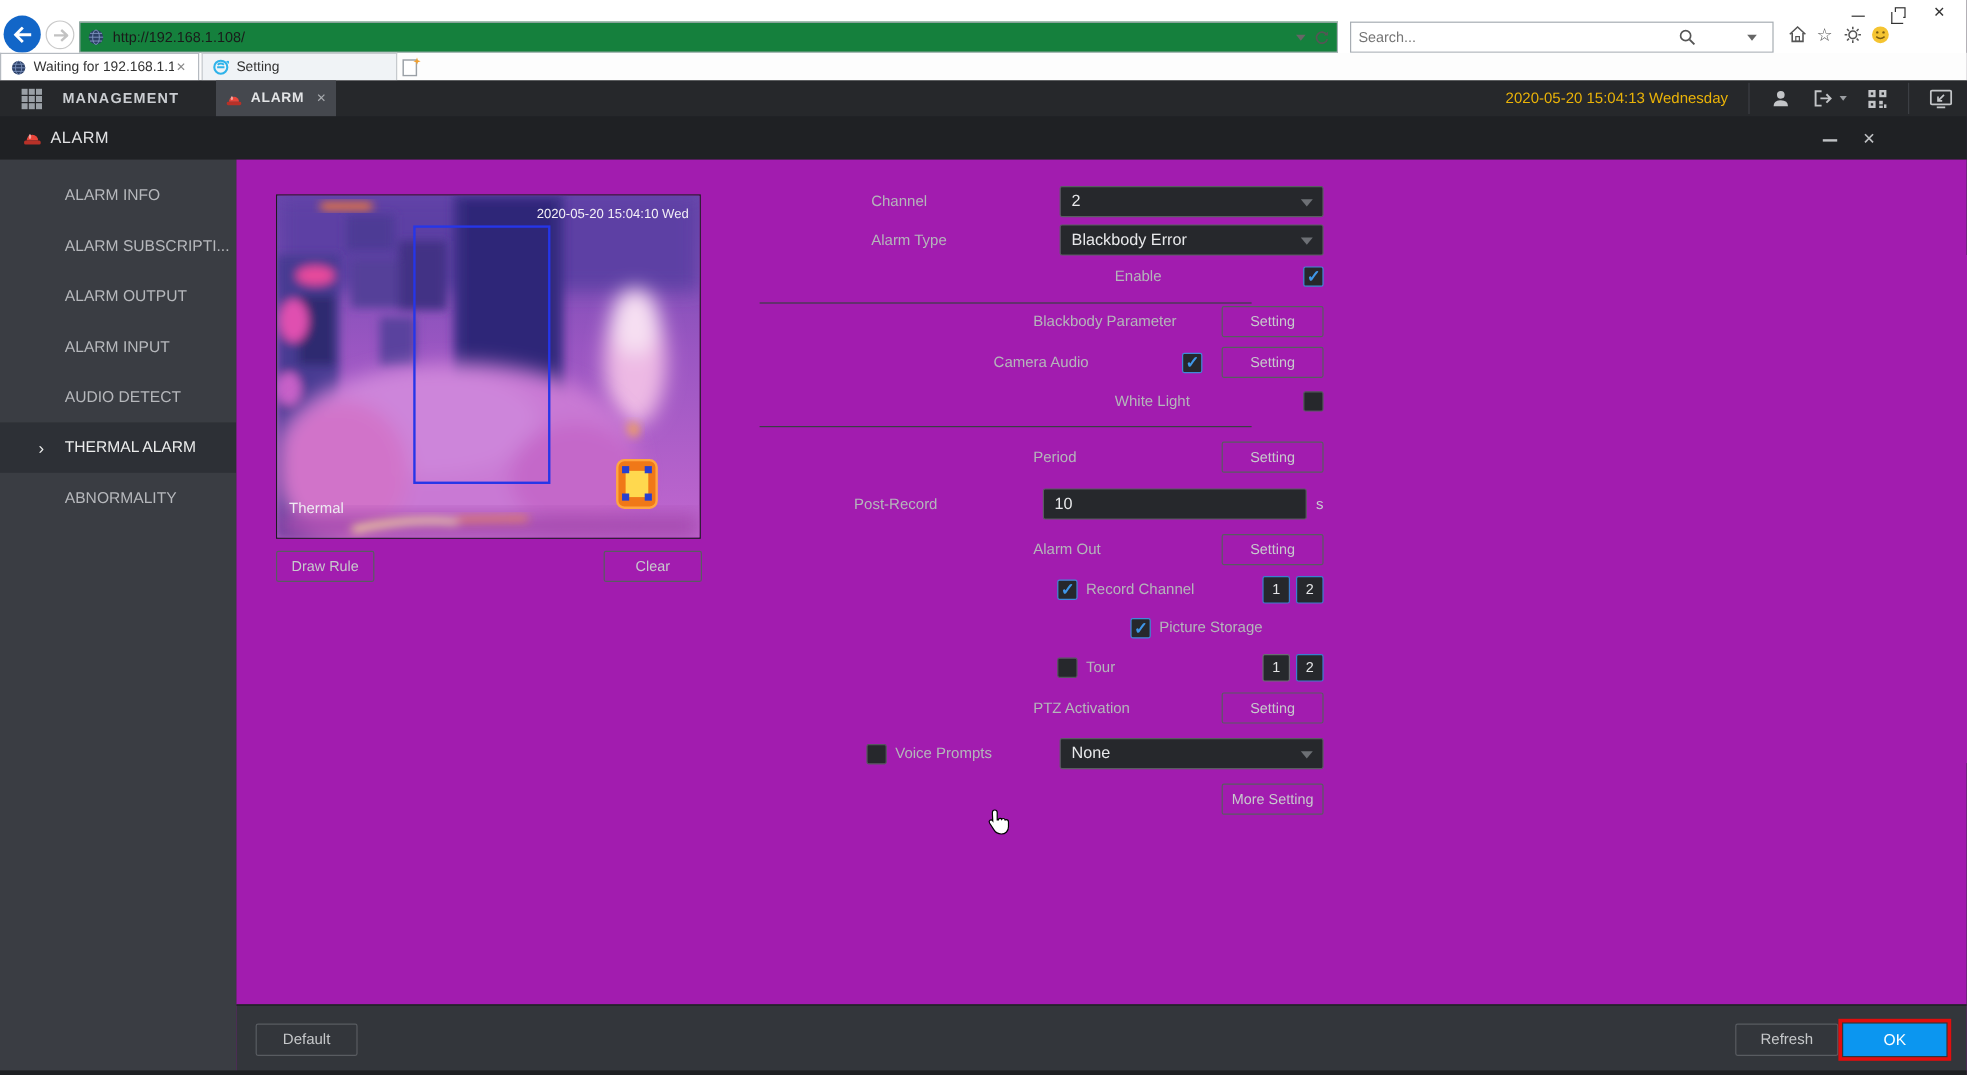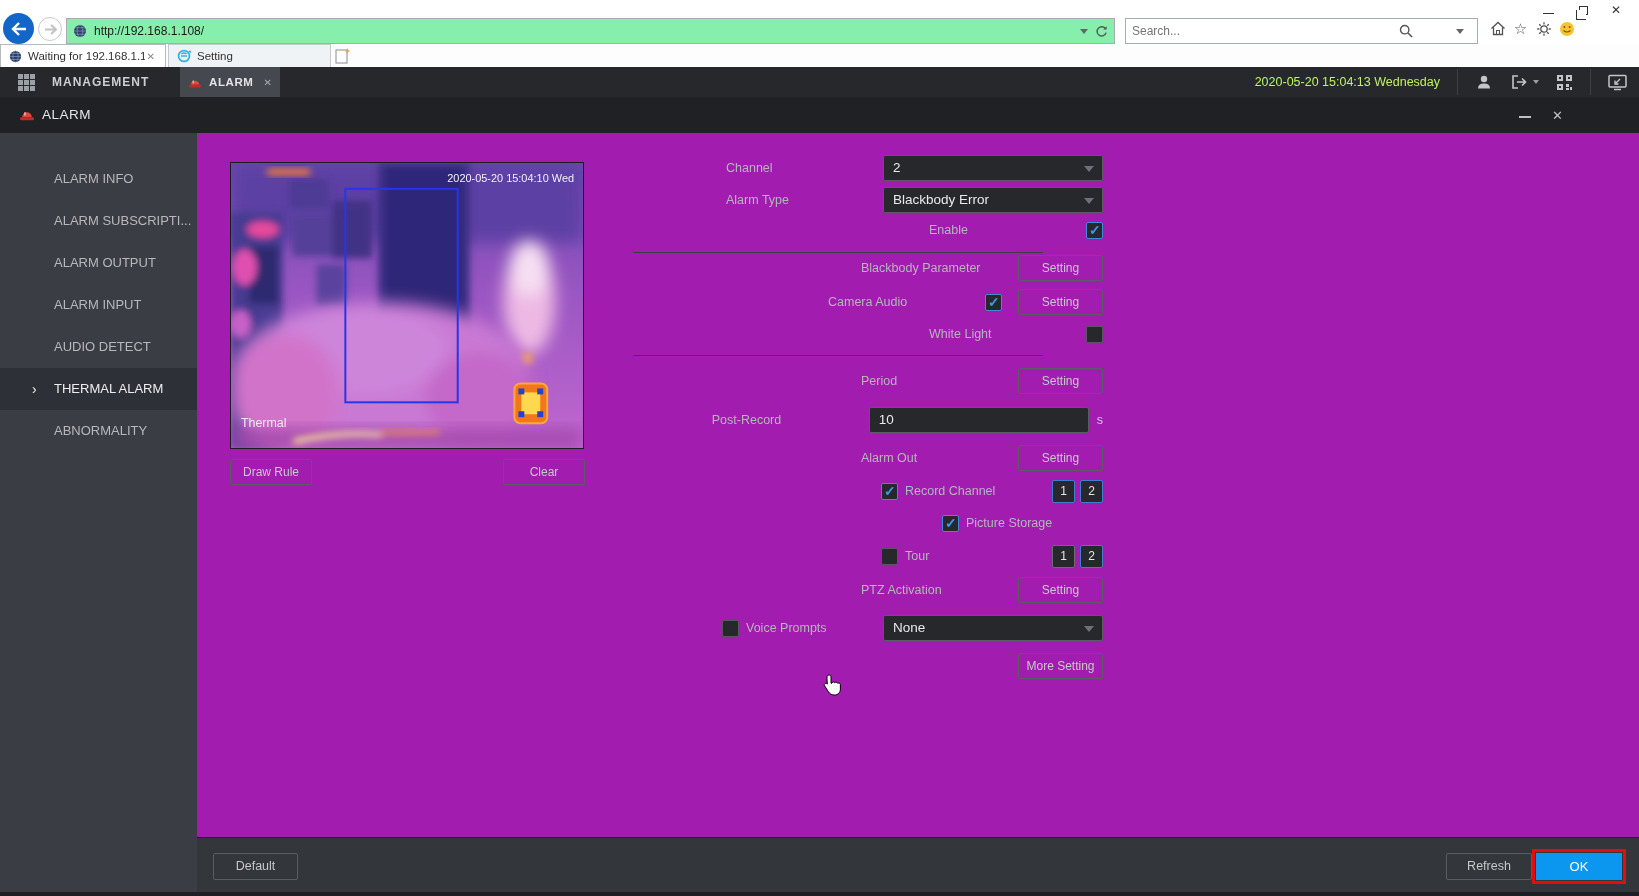--- a/index.html
+++ b/index.html
@@ -12,21 +12,21 @@
   .win-controls { position:absolute; top:0; right:6px; height:20px; display:flex; }
   .wc-btn { width:34px; height:20px; display:flex; align-items:center; justify-content:center; color:#333; }
   .wc-min i { display:block; width:11px; border-bottom:1px solid #333; margin-top:6px; }
   .wc-restore i { display:block; position:relative; width:9px; height:9px; border:1px solid #333; background:#fff; margin-left:3px; }
   .wc-restore i::before { content:""; position:absolute; left:-4px; top:3px; width:9px; height:9px; border:1px solid #333; border-right:none; border-top:none; background:#fff; }
   .wc-close::before { content:"\2715"; font-size:12px; color:#333; }
 
   .back-btn { position:absolute; left:3px; top:13px; width:31px; height:31px; border-radius:50%; background:#1266c8; display:flex; align-items:center; justify-content:center; }
   .fwd-btn { position:absolute; left:38px; top:17px; width:24px; height:24px; border-radius:50%; background:#fff; border:1px solid #c9c9c9; display:flex; align-items:center; justify-content:center; }
 
-  .url-field { position:absolute; left:66px; top:18px; width:1049px; height:26px; border:1px solid #a7adb3; background:#86efac; display:flex; align-items:center; padding:0 6px; }
+  .url-field { position:absolute; left:66px; top:18px; width:1049px; height:26px; border:1px solid #a7adb3; background:#15803d; display:flex; align-items:center; padding:0 6px; }
   .url-text { font-size:12px; color:#1a1a1a; margin-left:7px; flex:1; }
   .field-caret { width:0; height:0; border-left:4px solid transparent; border-right:4px solid transparent; border-top:5px solid #666; margin:0 7px; }
   .search-field { position:absolute; left:1125px; top:18px; width:353px; height:26px; border:1px solid #a7adb3; background:#fff; display:flex; align-items:center; padding:0 6px;gap:36px; }
   .search-input { border:none; outline:none; flex:1; font-size:12px; font-family:"Liberation Sans",sans-serif; color:#444; }
   .browser-icons { position:absolute; left:1489px; top:20px; display:flex; gap:6px; align-items:center; }
   .bi { width:17px; height:17px; display:flex; align-items:center; justify-content:center; font-size:15px; color:#555; }
 
   .ie-tabs { position:absolute; left:0; top:44px; width:100%; height:23px; background:#fdfdfd; }
   .ie-tab { position:absolute; top:0; height:23px; display:flex; align-items:center; padding:0 8px; font-size:11.5px; color:#333; }
   .tab-active { left:0; width:166px; background:#fff; border:1px solid #b5bac0; border-bottom:none; }
@@ -39,40 +39,40 @@
   
   .app-bar { position:absolute; top:67px; left:0; width:100%; height:30px; background:#26282b; }
   .grid-icon { position:absolute; left:18px; top:7px; width:17px; height:17px; display:grid; grid-template-columns:repeat(3,5px); grid-template-rows:repeat(3,5px); gap:1px; }
   .grid-icon span { background:#9aa0a6; }
   .mgmt-label { position:absolute; left:52px; top:0; line-height:30px; font-size:12px; font-weight:bold; letter-spacing:1px; color:#cbced2; }
   .alarm-app-tab { position:absolute; left:180px; top:0; width:100px; height:30px; background:#45484e; display:flex; align-items:center; padding:0 8px; }
   .alarm-app-tab .tab-label { font-size:11.5px; font-weight:bold; letter-spacing:0.6px; color:#e3e4e6; margin-left:7px; flex:1; }
   .alarm-app-tab .tab-x { color:#a9acb0; font-size:10px; }
   .alarm-app-tab .tab-x::before { content:"\2715"; }
   .appbar-right { position:absolute; right:12px; top:0; height:30px; display:flex; align-items:center; gap:17px; }
-  .appbar-datetime { font-size:12.5px; color:#bef264; }
+  .appbar-datetime { font-size:12.5px; color:#eab308; }
   .vsep { width:1px; height:26px; background:#3c3f44; }
   .abi { display:flex; align-items:center; }
   .caret-sm { width:0; height:0; border-left:3.5px solid transparent; border-right:3.5px solid transparent; border-top:4px solid #9a9da1; margin-left:5px; }
 
   
   .alarm-titlebar { position:absolute; top:97px; left:0; width:100%; height:36px; background:#1f2124; }
   .alarm-titlebar .title { position:absolute; left:42px; top:0; line-height:36px; font-size:13.5px; letter-spacing:0.5px; color:#e2e3e5; }
   .alarm-titlebar .siren { position:absolute; left:19px; top:10px; }
   .tb-controls { position:absolute; right:76px; top:0; height:36px; display:flex; align-items:center; gap:21px; }
   .tb-min { width:12px; border-bottom:2px solid #c0c2c5; margin-top:4px; }
   .tb-close { color:#c0c2c5; font-size:13px; }
   .tb-close::before { content:"\2715"; }
 
   
   .sidebar { position:absolute; left:0; top:133px; width:197px; bottom:0; background:#3a3d43; }
   .side-item { position:relative; height:42px; line-height:42px; padding-left:54px; font-size:13px; color:#b6b8bc; white-space:nowrap; overflow:hidden; }
   .side-item.selected { background:#2d3036; color:#eceded; }
   .side-item.selected::before { content:"\203A"; position:absolute; left:32px; top:0; font-size:14px; color:#eceded; }
-  .sidebar-inner { padding-top:25px; }
+  .sidebar-inner { padding-top:9px; }
 
   
   .content { position:absolute; left:197px; top:133px; right:0; bottom:0; background:#a21caf;padding-left:28px; }
 
   .preview { position:absolute; left:33px; top:29px; width:354px; height:287px; border:1px solid #1b1d20; }
   .preview svg { display:block; }
   .pv-btn { position:absolute; width:82px; height:26px; background:transparent; border:1px solid #595c61; border-radius:2px; color:#c7c9cc; font-size:12px; text-align:center; line-height:24px; }
   .pv-draw { left:33px; top:326px; }
   .pv-clear { left:306px; top:326px; }
 

